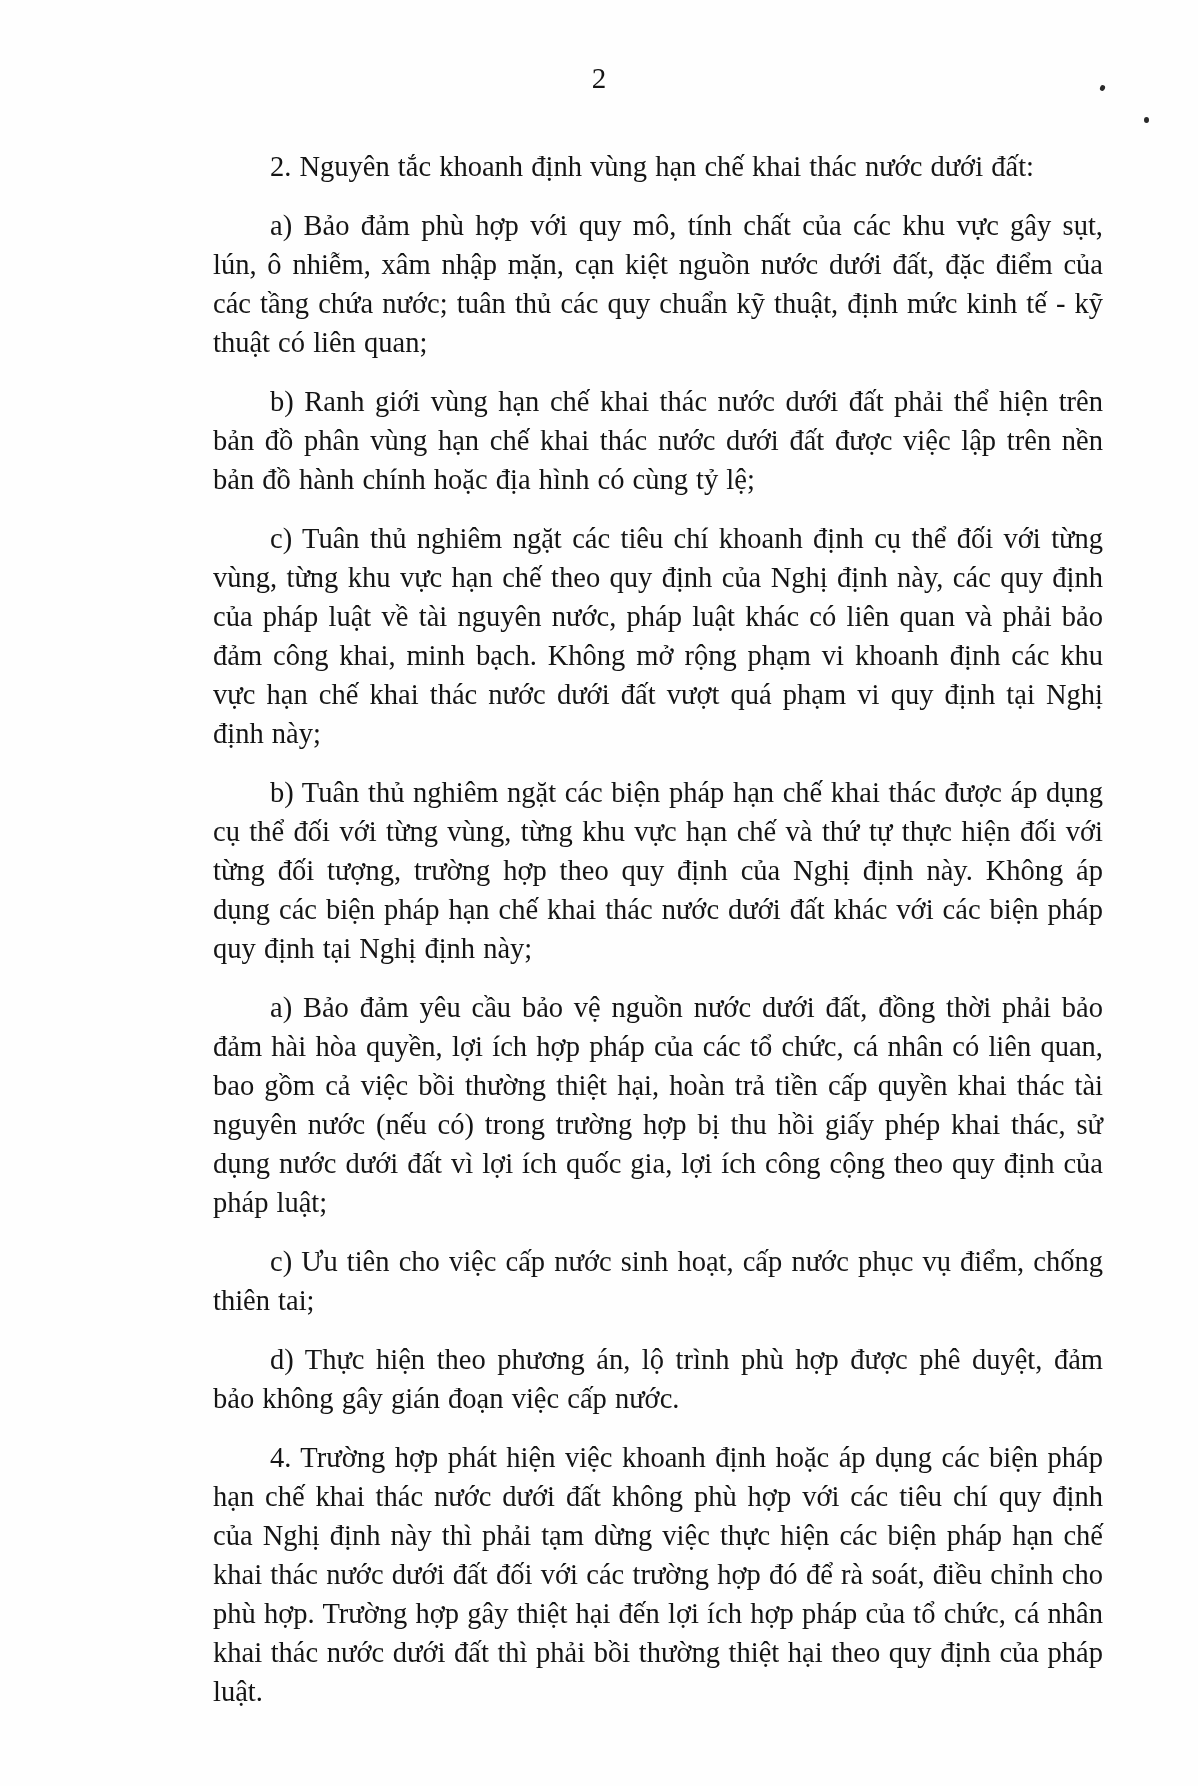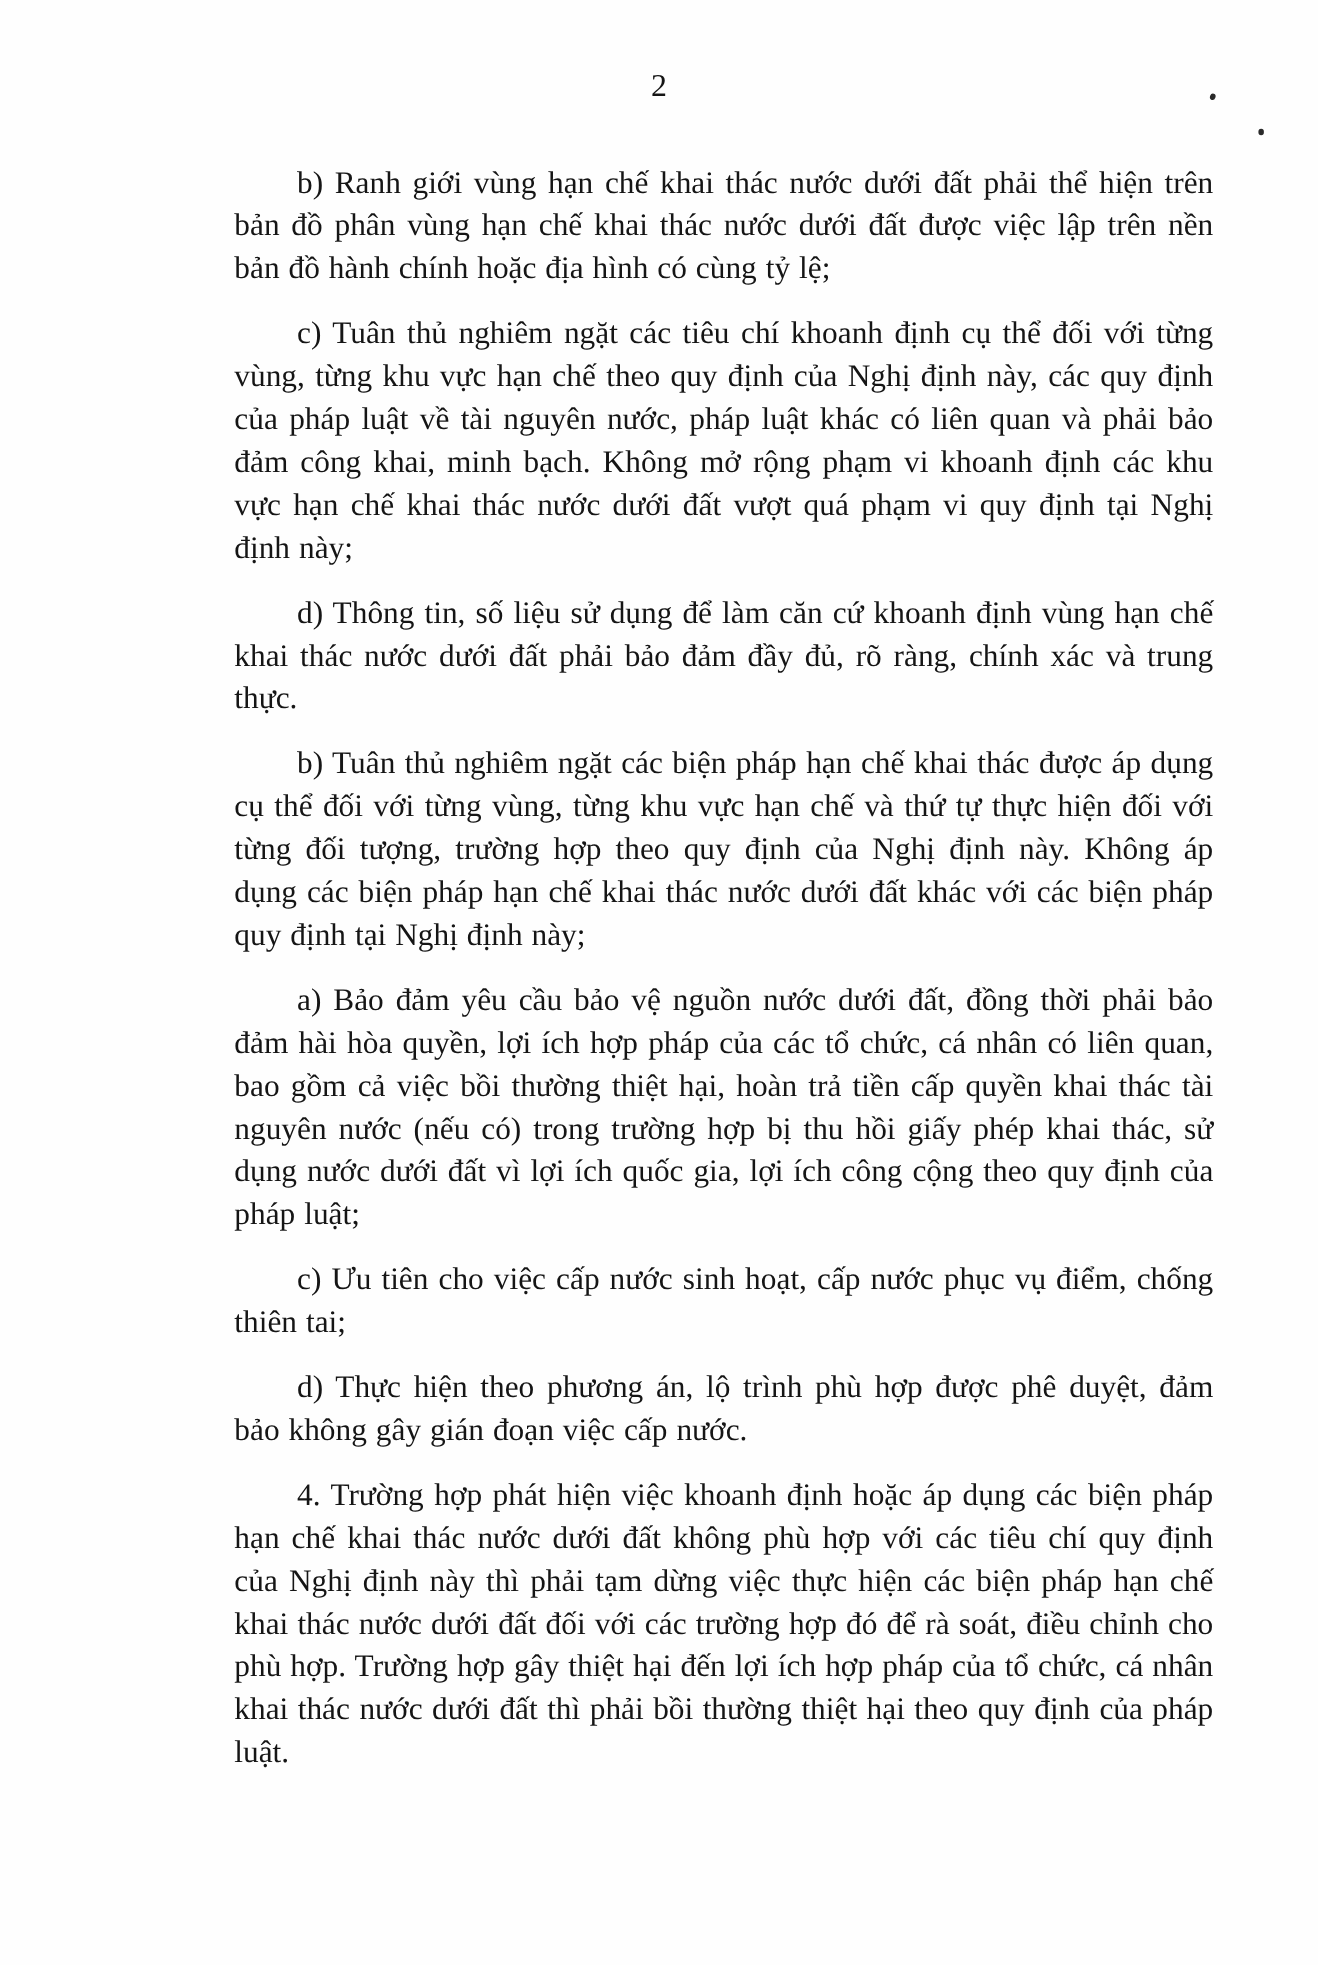--- a/index.html
+++ b/index.html
@@ -51,23 +51,24 @@
 <body>
 
 <div class="page">
 
   <div class="page-number">2</div>
 
   <span class="scan-dot d1"></span>
   <span class="scan-dot d2"></span>
 
   <div class="text-block">
+    <p>2. Nguyên tắc khoanh định vùng hạn chế khai thác nước dưới đất:</p>
+    <p>a) Bảo đảm phù hợp với quy mô, tính chất của các khu vực gây sụt, lún, ô nhiễm, xâm nhập mặn, cạn kiệt nguồn nước dưới đất, đặc điểm của các tầng chứa nước; tuân thủ các quy chuẩn kỹ thuật, định mức kinh tế - kỹ thuật có liên quan;</p>
     <p>b) Ranh giới vùng hạn chế khai thác nước dưới đất phải thể hiện trên bản đồ phân vùng hạn chế khai thác nước dưới đất được việc lập trên nền bản đồ hành chính hoặc địa hình có cùng tỷ lệ;</p>
     <p>c) Tuân thủ nghiêm ngặt các tiêu chí khoanh định cụ thể đối với từng vùng, từng khu vực hạn chế theo quy định của Nghị định này, các quy định của pháp luật về tài nguyên nước, pháp luật khác có liên quan và phải bảo đảm công khai, minh bạch. Không mở rộng phạm vi khoanh định các khu vực hạn chế khai thác nước dưới đất vượt quá phạm vi quy định tại Nghị định này;</p>
-    <p>d) Thông tin, số liệu sử dụng để làm căn cứ khoanh định vùng hạn chế khai thác nước dưới đất phải bảo đảm đầy đủ, rõ ràng, chính xác và trung thực.</p>
     <p>b) Tuân thủ nghiêm ngặt các biện pháp hạn chế khai thác được áp dụng cụ thể đối với từng vùng, từng khu vực hạn chế và thứ tự thực hiện đối với từng đối tượng, trường hợp theo quy định của Nghị định này. Không áp dụng các biện pháp hạn chế khai thác nước dưới đất khác với các biện pháp quy định tại Nghị định này;</p>
     <p>a) Bảo đảm yêu cầu bảo vệ nguồn nước dưới đất, đồng thời phải bảo đảm hài hòa quyền, lợi ích hợp pháp của các tổ chức, cá nhân có liên quan, bao gồm cả việc bồi thường thiệt hại, hoàn trả tiền cấp quyền khai thác tài nguyên nước (nếu có) trong trường hợp bị thu hồi giấy phép khai thác, sử dụng nước dưới đất vì lợi ích quốc gia, lợi ích công cộng theo quy định của pháp luật;</p>
     <p>c) Ưu tiên cho việc cấp nước sinh hoạt, cấp nước phục vụ điểm, chống thiên tai;</p>
     <p>d) Thực hiện theo phương án, lộ trình phù hợp được phê duyệt, đảm bảo không gây gián đoạn việc cấp nước.</p>
     <p>4. Trường hợp phát hiện việc khoanh định hoặc áp dụng các biện pháp hạn chế khai thác nước dưới đất không phù hợp với các tiêu chí quy định của Nghị định này thì phải tạm dừng việc thực hiện các biện pháp hạn chế khai thác nước dưới đất đối với các trường hợp đó để rà soát, điều chỉnh cho phù hợp. Trường hợp gây thiệt hại đến lợi ích hợp pháp của tổ chức, cá nhân khai thác nước dưới đất thì phải bồi thường thiệt hại theo quy định của pháp luật.</p>
   </div>
 
 </div>
 
 </body></html>

